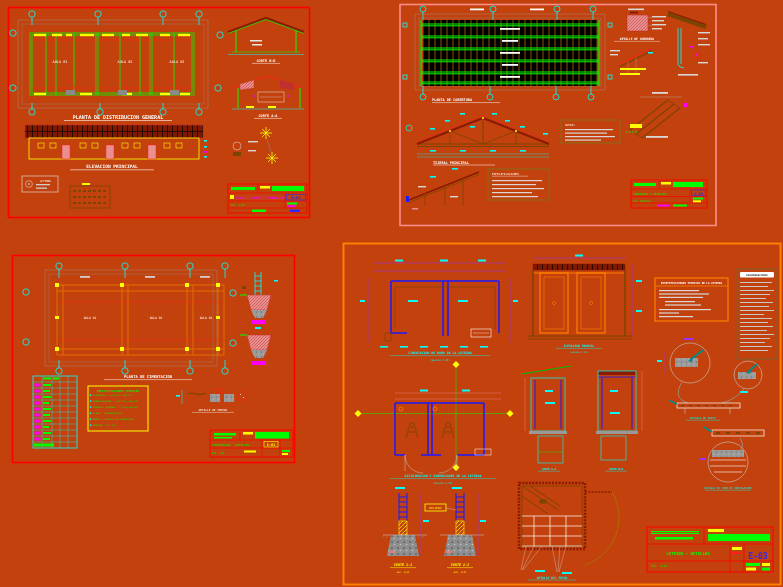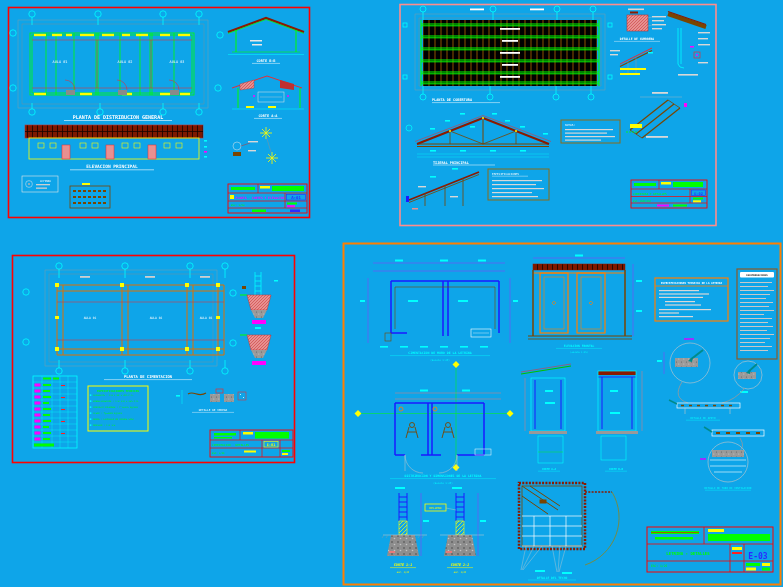--- a/index.html
+++ b/index.html
@@ -1,16 +1,16 @@
 <!DOCTYPE html>
 <html><head>
 <meta charset="utf-8">
 <style>
   html,body{margin:0;padding:0;background:#000;}
-  #stage{position:relative;width:783px;height:587px;background:#0ea5e9;overflow:hidden;}
+  #stage{position:relative;width:783px;height:587px;background:#c2410c;overflow:hidden;}
   svg{position:absolute;left:0;top:0;}
   text{font-family:"DejaVu Sans Mono","Liberation Mono",monospace;}
   .tw{fill:#ffffff}.tc{fill:#00ffff}.tg{fill:#00ff00}.ty{fill:#ffff00}
   .tm{fill:#ff00ff}.tb{fill:#2a2aff}.tk{fill:#1a1a1a}
   .b{font-weight:bold}
 </style>
 </head>
 <body>
 
 <div id="stage">

